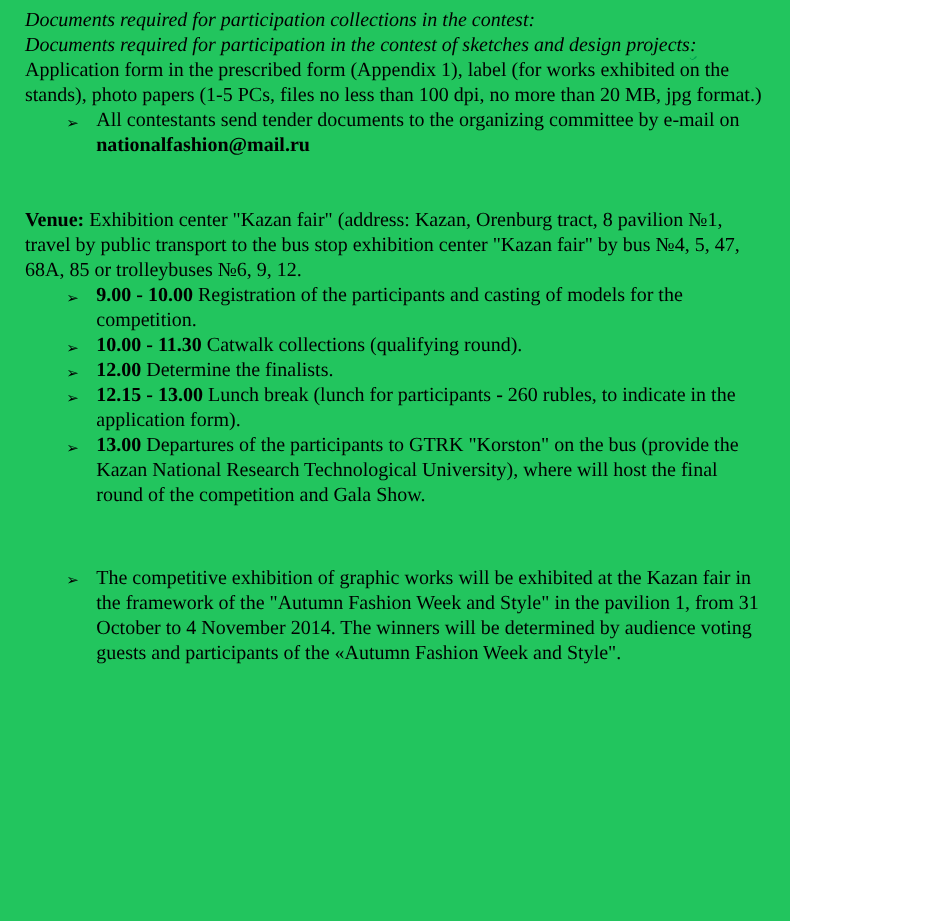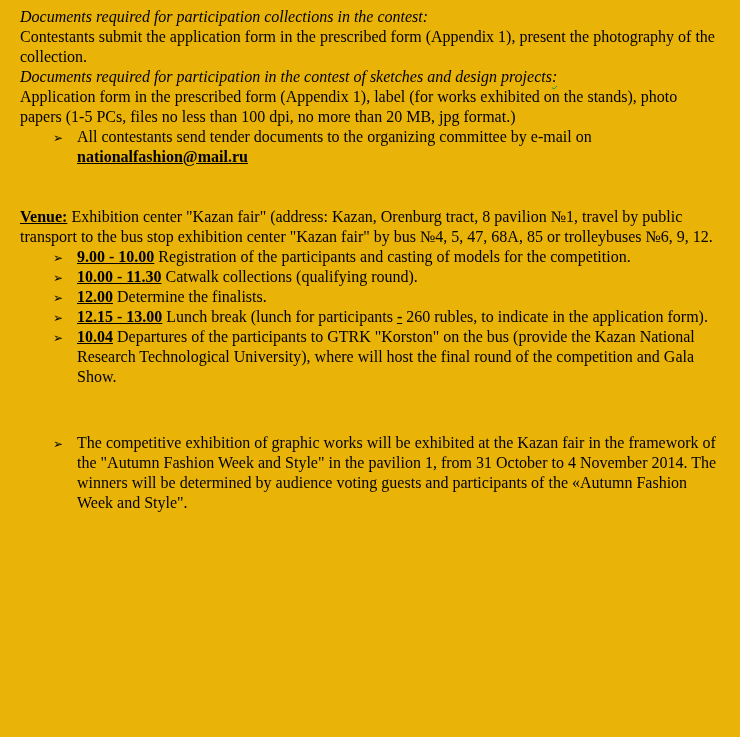--- a/index.html
+++ b/index.html
@@ -11,67 +11,66 @@
     width: 740px;
     height: 737px;
     overflow: hidden;
     font-family: "Liberation Serif", "DejaVu Serif", serif;
     font-size: 16px;
     line-height: 20px;
     color: #000000;
   }
   .page {
     box-sizing: border-box;
-    width: 740px;
+    width: 632px;
     height: 737px;
     padding: 7px 20px 0 20px;
-    background: #eab308;
+    background: #22c55e;
   }
   .para { margin: 0; }
   .arrow-item {
     position: relative;
     padding-left: 57px;
   }
   .arrow-item .marker {
     position: absolute;
     left: 33px;
     top: 1px;
     font-family: "DejaVu Sans", sans-serif;
     font-size: 12px;
     line-height: 20px;
     color: #000000;
   }
   .heading {
     text-align: center;
   }
-  .b { font-weight: bold; text-decoration: underline; }
+  .b { font-weight: bold; }
   .i { font-style: italic; }
   .u { text-decoration: underline; }
   .squiggle {
     text-decoration-line: underline;
     text-decoration-style: wavy;
     text-decoration-thickness: 1px;
     text-underline-offset: 3px;
     text-decoration-skip-ink: none;
   }
 </style>
 </head>
 <body>
 
 <div class="page">
   <div id="doc">
       <div class="para"><span class="i">Documents required for participation collections in the contest:</span></div>
-      <div class="para"><span class="">Contestants submit the application form in the prescribed form (Appendix 1), present the photography of the collection.</span></div>
       <div class="para"><span class="i">Documents required for participation in the contest of sketches and design projects</span><span class="i squiggle" style="text-decoration-color: rgb(0, 160, 80);">:</span></div>
       <div class="para"><span class="">Application form in the prescribed form (Appendix 1), label (for works exhibited on the stands), photo papers (1-5 PCs, files no less than 100 dpi, no more than 20 MB, jpg format.)</span></div>
       <div class="para arrow-item"><span class="marker">➢</span><span class="">All contestants send tender documents to the organizing committee by e-mail on </span><span class="b">nationalfashion@mail.ru</span></div>
       <div class="spacer" style="height: 40px;"></div>
       <div class="para"><span class="b">Venue:</span><span class=""> Exhibition center "Kazan fair" (address: Kazan, Orenburg tract, 8 pavilion №1, travel by public transport to the bus stop exhibition center "Kazan fair" by bus №4, 5, 47, 68A, 85 or trolleybuses №6, 9, 12.</span></div>
       <div class="para arrow-item"><span class="marker">➢</span><span class="b">9.00 - 10.00</span><span class=""> Registration of the participants and casting of models for the competition.</span></div>
       <div class="para arrow-item"><span class="marker">➢</span><span class="b">10.00 - 11.30</span><span class=""> Catwalk collections (qualifying round).</span></div>
       <div class="para arrow-item"><span class="marker">➢</span><span class="b">12.00</span><span class=""> Determine the finalists.</span></div>
       <div class="para arrow-item"><span class="marker">➢</span><span class="b">12.15 - 13.00</span><span class=""> Lunch break (lunch for participants </span><span class="b">-</span><span class=""> 260 rubles, to indicate in the application form).</span></div>
-      <div class="para arrow-item"><span class="marker">➢</span><span class="b">10.04</span><span class=""> Departures of the participants to GTRK "Korston" on the bus (provide the Kazan National Research Technological University), where will host the final round of the competition and Gala Show.</span></div>
+      <div class="para arrow-item"><span class="marker">➢</span><span class="b">13.00</span><span class=""> Departures of the participants to GTRK "Korston" on the bus (provide the Kazan National Research Technological University), where will host the final round of the competition and Gala Show.</span></div>
       <div class="spacer" style="height: 46px;"></div>
       <div class="para arrow-item"><span class="marker">➢</span><span class="">The competitive exhibition of graphic works will be exhibited at the Kazan fair in the framework of the "Autumn Fashion Week and Style" in the pavilion 1, from 31 October to 4 November 2014. The winners will be determined by audience voting guests and participants of the «Autumn Fashion Week and Style".</span></div>
       <div class="spacer" style="height: 38px;"></div>
     </div>
 </div>
 
 </body></html>

